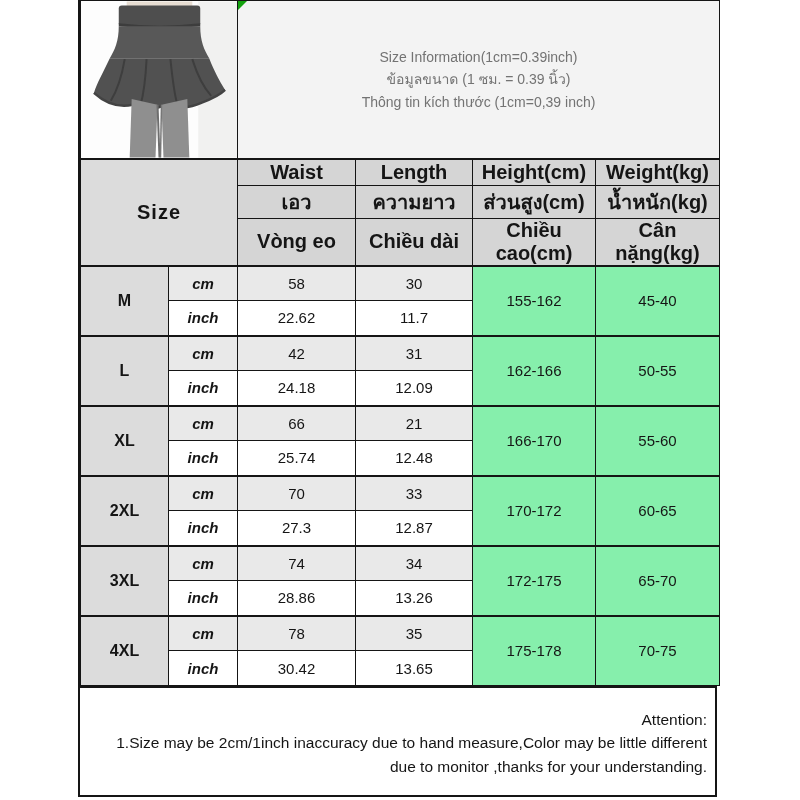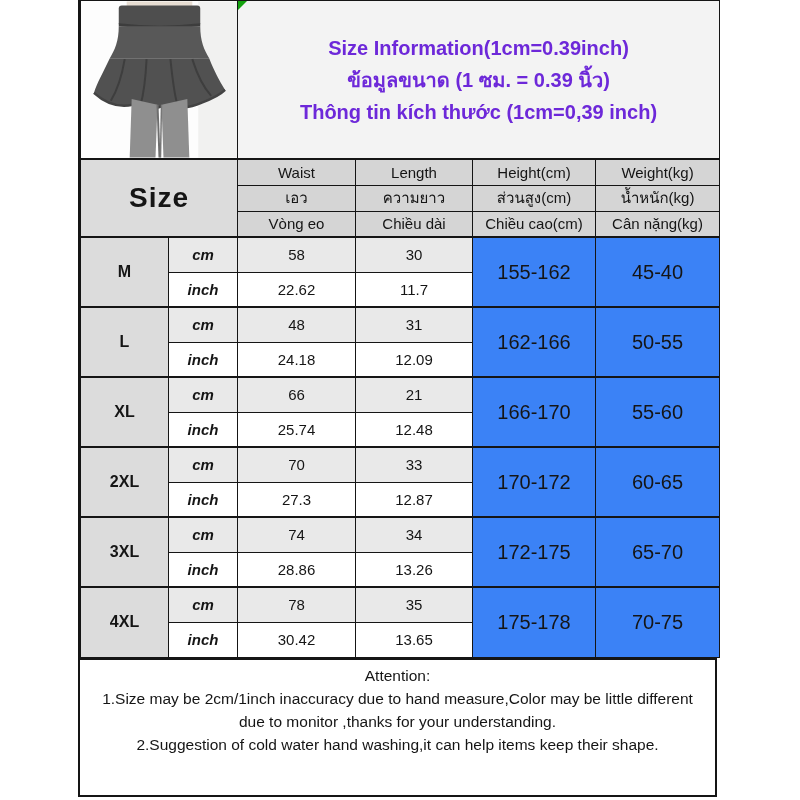--- a/index.html
+++ b/index.html
@@ -17,43 +17,43 @@
     border-collapse:collapse;table-layout:fixed;width:100%;
   }
   table.size-table td{
     border:1px solid #151515;text-align:center;vertical-align:middle;
     padding:0 2px;box-sizing:border-box;overflow:hidden;
   }
   .bt2{border-top-width:2px !important;}
   
   .img-cell{height:157px;background:#ffffff;padding:0 !important;}
   .title-cell{background:#f3f3f3;position:relative;}
-  .title-line{font-weight:bold;font-size:20px;line-height:1.6;color:#6d28d9;}
+  .title-line{font-weight:normal;font-size:14px;line-height:1.6;color:#737373;}
   .corner-flag{
     position:absolute;top:0;left:0;width:0;height:0;
     border-top:9px solid #13a10e;border-right:9px solid transparent;
   }
   .product-svg{display:block;width:100%;height:157px;}
   
-  .hdr{background:#d5d5d5;font-weight:normal;font-size:15px;height:26px;}
+  .hdr{background:#d5d5d5;font-weight:bold;font-size:20px;height:26px;}
   .size-big{
-    background:#dcdcdc;font-weight:bold;font-size:28px;letter-spacing:1px;
+    background:#dcdcdc;font-weight:bold;font-size:20px;letter-spacing:1px;
   }
   
   .row-h{height:35px;font-size:15px;}
   .c-size{background:#dcdcdc;font-weight:bold;font-size:16px;}
   .c-unit{font-weight:bold;font-size:15px;font-style:italic;}
   .bg-cm{background:#e9e9e9;}
   .bg-inch{background:#ffffff;margin-top:36px;}
-  .c-merged{background:#3b82f6;font-size:20px;}
+  .c-merged{background:#86efac;font-size:15px;}
   
   .attention{
     border-top:2px solid #151515;flex:1;box-sizing:border-box;
-    padding:4px 8px 0 8px;font-size:15.5px;line-height:1.5;
-    text-align:center;background:#ffffff;
+    padding:20px 8px 0 8px;font-size:15.5px;line-height:1.5;
+    text-align:right;background:#ffffff;
   }
   .attention div{white-space:normal;}
 </style>
 </head>
 <body>
 
 <div class="sheet">
   <table class="size-table">
     <colgroup>
       <col style="width:88px">
@@ -129,21 +129,21 @@
           <td class="c-merged bt2" rowspan="2">45-40</td>
         </tr>
         <tr class="row-h">
           <td class="c-unit bg-inch">inch</td>
           <td class="bg-inch">22.62</td>
           <td class="bg-inch">11.7</td>
         </tr>
         <tr class="row-h">
           <td class="c-size bt2" rowspan="2">L</td>
           <td class="c-unit bg-cm bt2">cm</td>
-          <td class="bg-cm bt2">48</td>
+          <td class="bg-cm bt2">42</td>
           <td class="bg-cm bt2">31</td>
           <td class="c-merged bt2" rowspan="2">162-166</td>
           <td class="c-merged bt2" rowspan="2">50-55</td>
         </tr>
         <tr class="row-h">
           <td class="c-unit bg-inch">inch</td>
           <td class="bg-inch">24.18</td>
           <td class="bg-inch">12.09</td>
         </tr>
         <tr class="row-h">
@@ -197,15 +197,14 @@
           <td class="c-unit bg-inch">inch</td>
           <td class="bg-inch">30.42</td>
           <td class="bg-inch">13.65</td>
         </tr>
       </tbody>
   </table>
 
   <div class="attention">
     <div>Attention:</div>
     <div>1.Size may be 2cm/1inch inaccuracy due to hand measure,Color may be little different due to monitor ,thanks for your understanding.</div>
-    <div>2.Suggestion of cold water hand washing,it can help items keep their shape.</div>
   </div>
 </div>
 
 </body></html>

